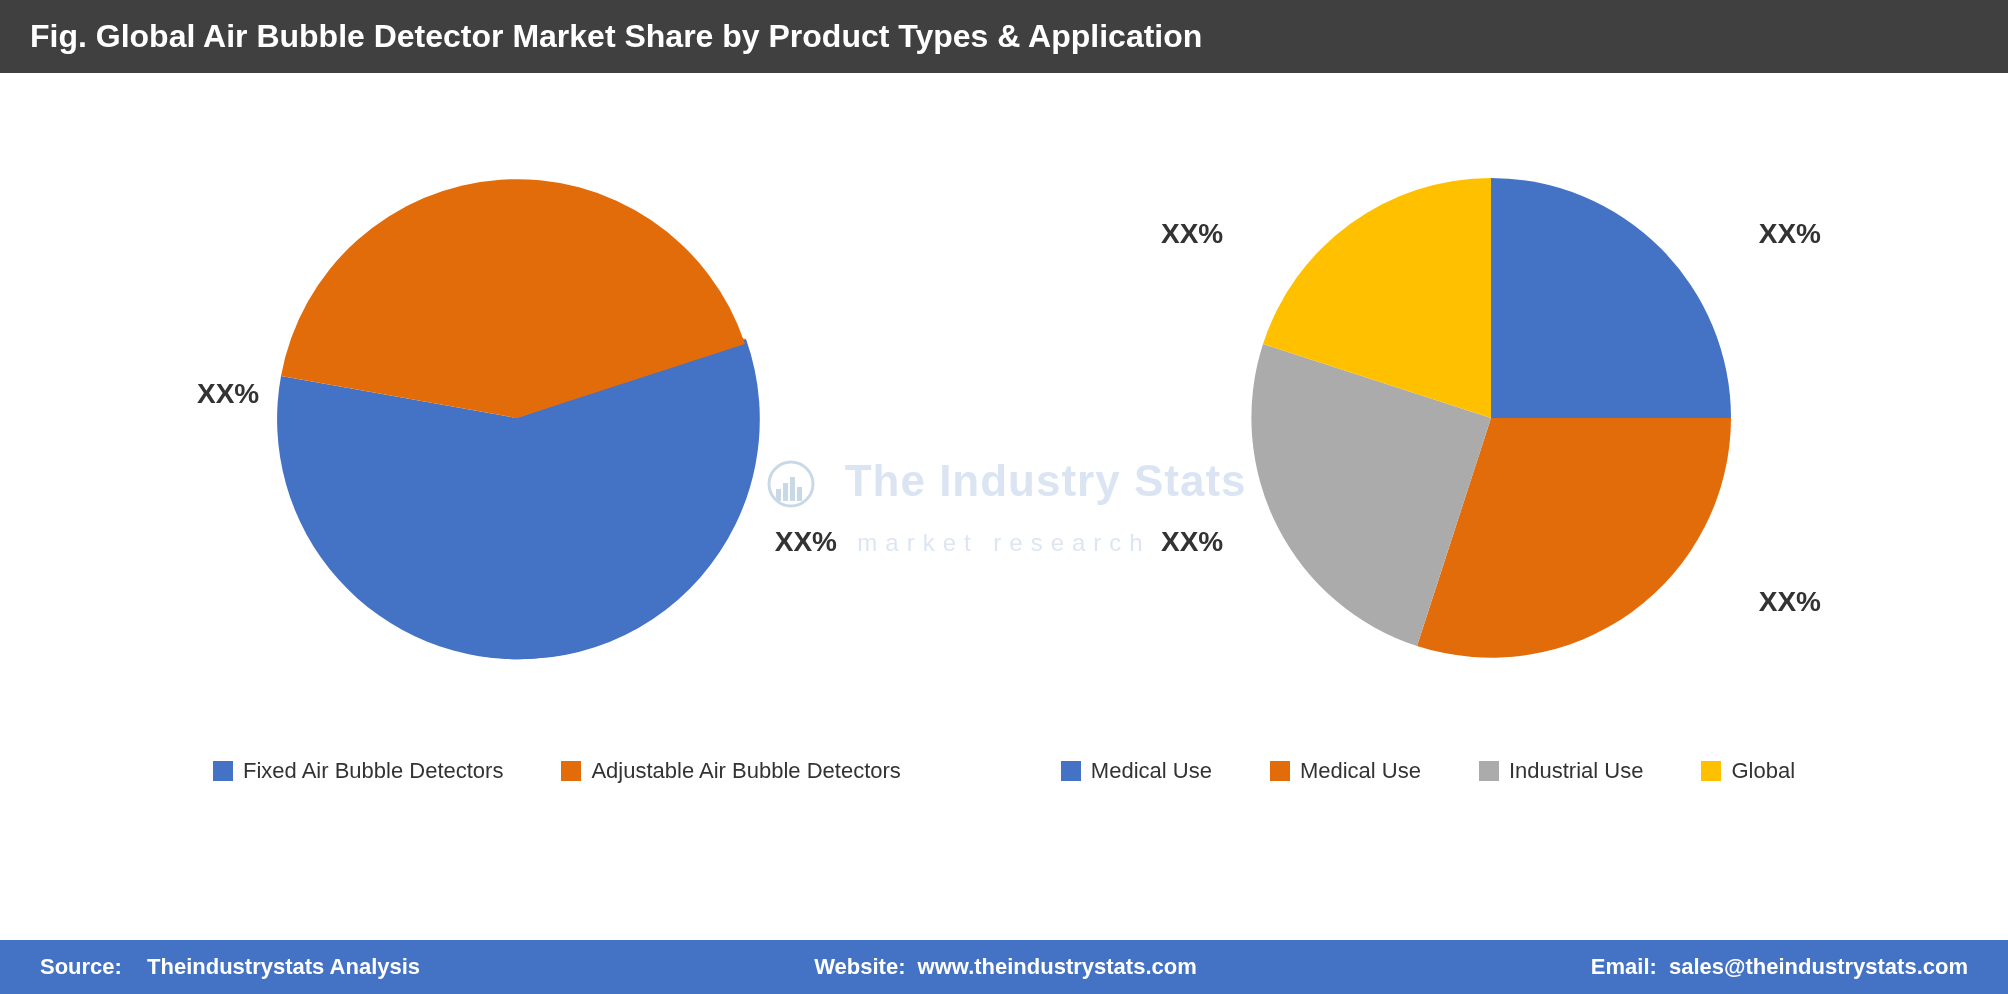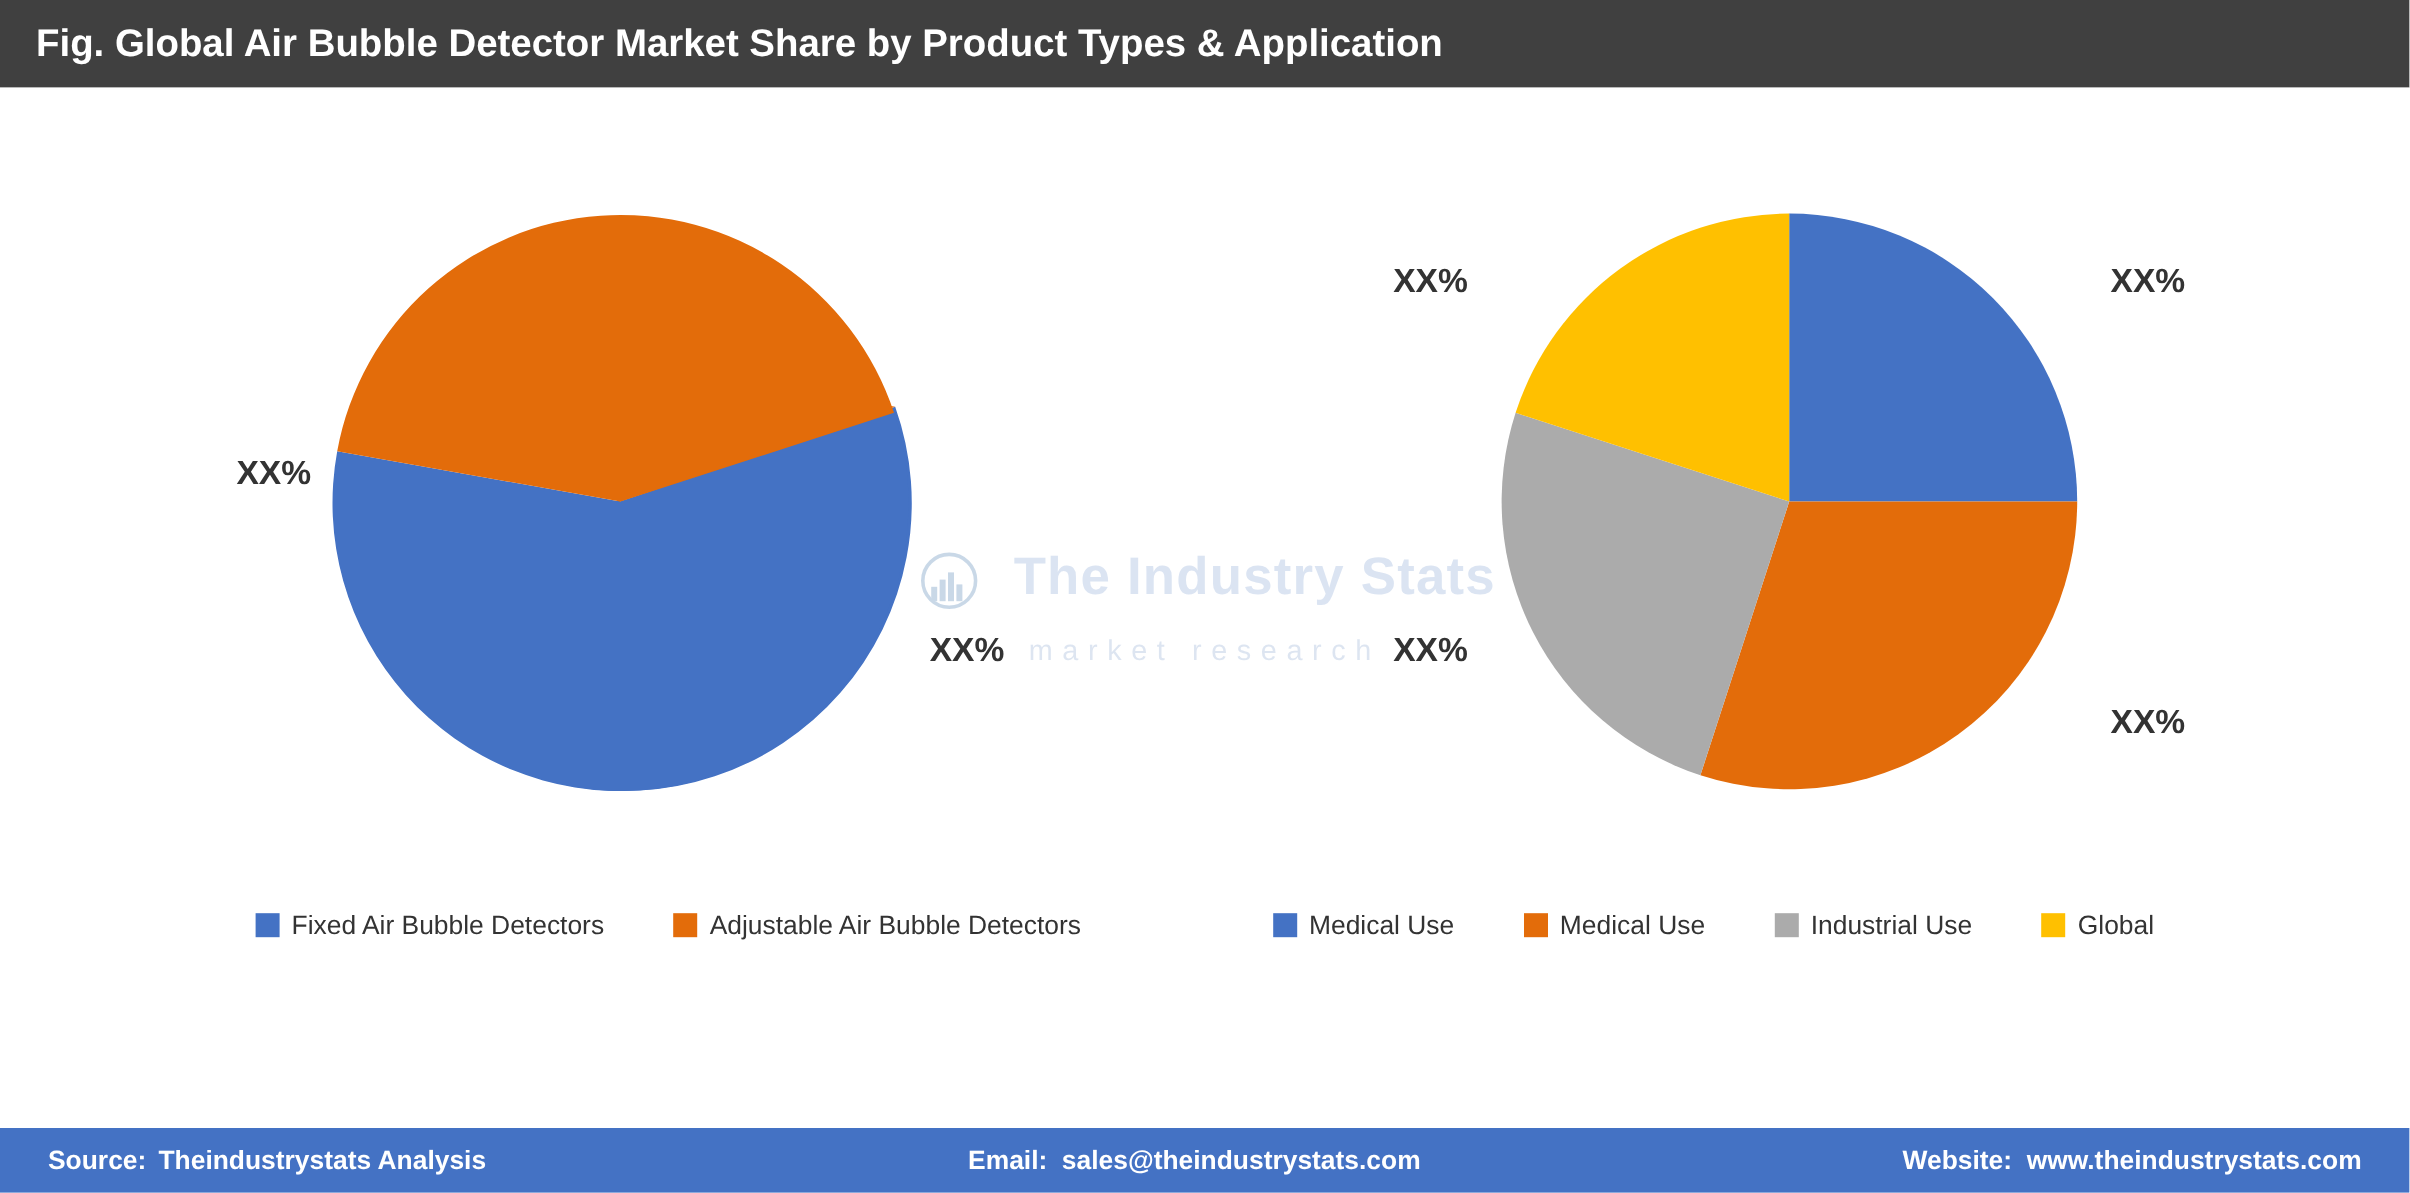--- a/index.html
+++ b/index.html
@@ -187,25 +187,25 @@
           <div class="legend-color" style="background:#FFC000;"></div>
           <span>Global</span>
         </div>
       </div>
     </div>
   </div>
 
   <div class="footer">
     <div>
       <span>Source:</span>
-      <span style="font-weight:bold;margin-left:4px;">Theindustrystats Analysis</span>
+      <span style="font-weight:bold;margin-left:19px;">Theindustrystats Analysis</span>
+    </div>
+    <div>
+      <span>Website:</span>
+      <span style="font-weight:bold;margin-left:6px;">www.theindustrystats.com</span>
     </div>
     <div>
       <span>Email:</span>
       <span style="font-weight:bold;margin-left:6px;">sales@theindustrystats.com</span>
     </div>
-    <div>
-      <span>Website:</span>
-      <span style="font-weight:bold;margin-left:6px;">www.theindustrystats.com</span>
-    </div>
   </div>
 
 </div>
 
 </body></html>

